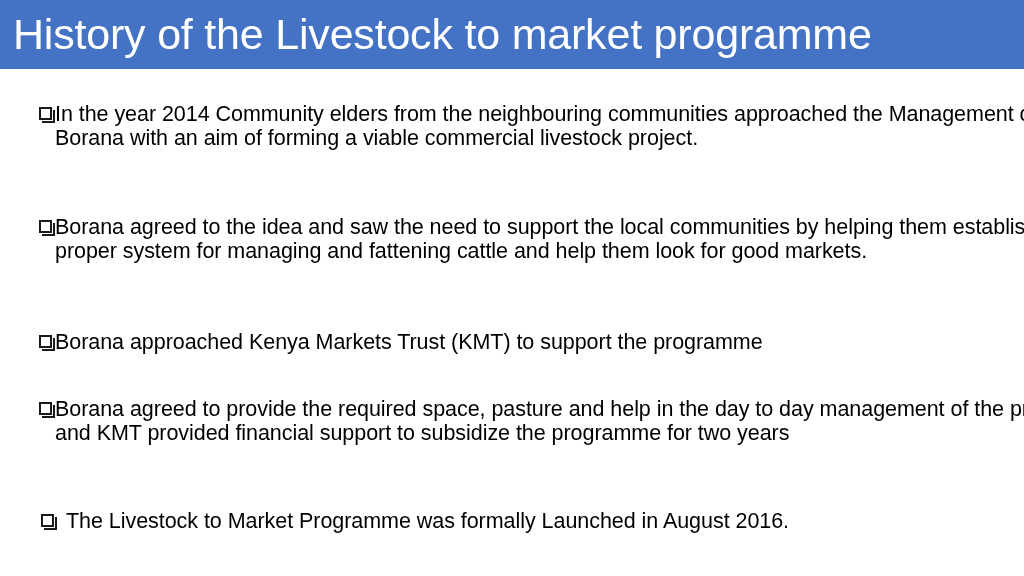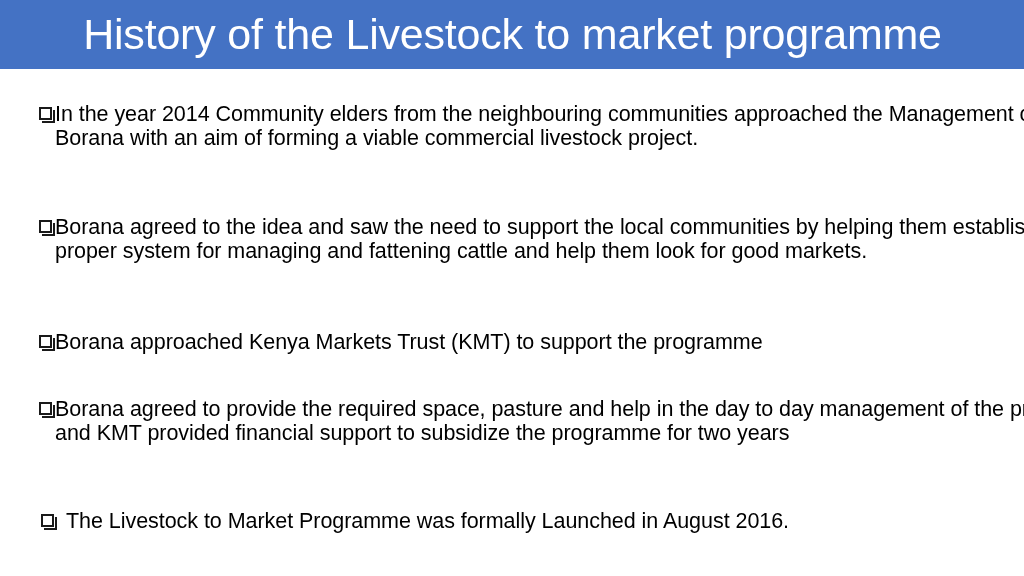--- a/index.html
+++ b/index.html
@@ -38,21 +38,20 @@
     left: 13px;
     top: 4px;
     right: 12px;
     color: #ffffff;
     font-size: 43px;
     font-weight: 400;
     line-height: 60px;
     letter-spacing: -0.2px;
     white-space: nowrap;
     overflow: hidden;
-    text-align: center;
   }
 
   
   .body-area {
     position: absolute;
     left: 0;
     top: 69px;
     width: 1024px;
     height: 507px;
     padding: 0;

